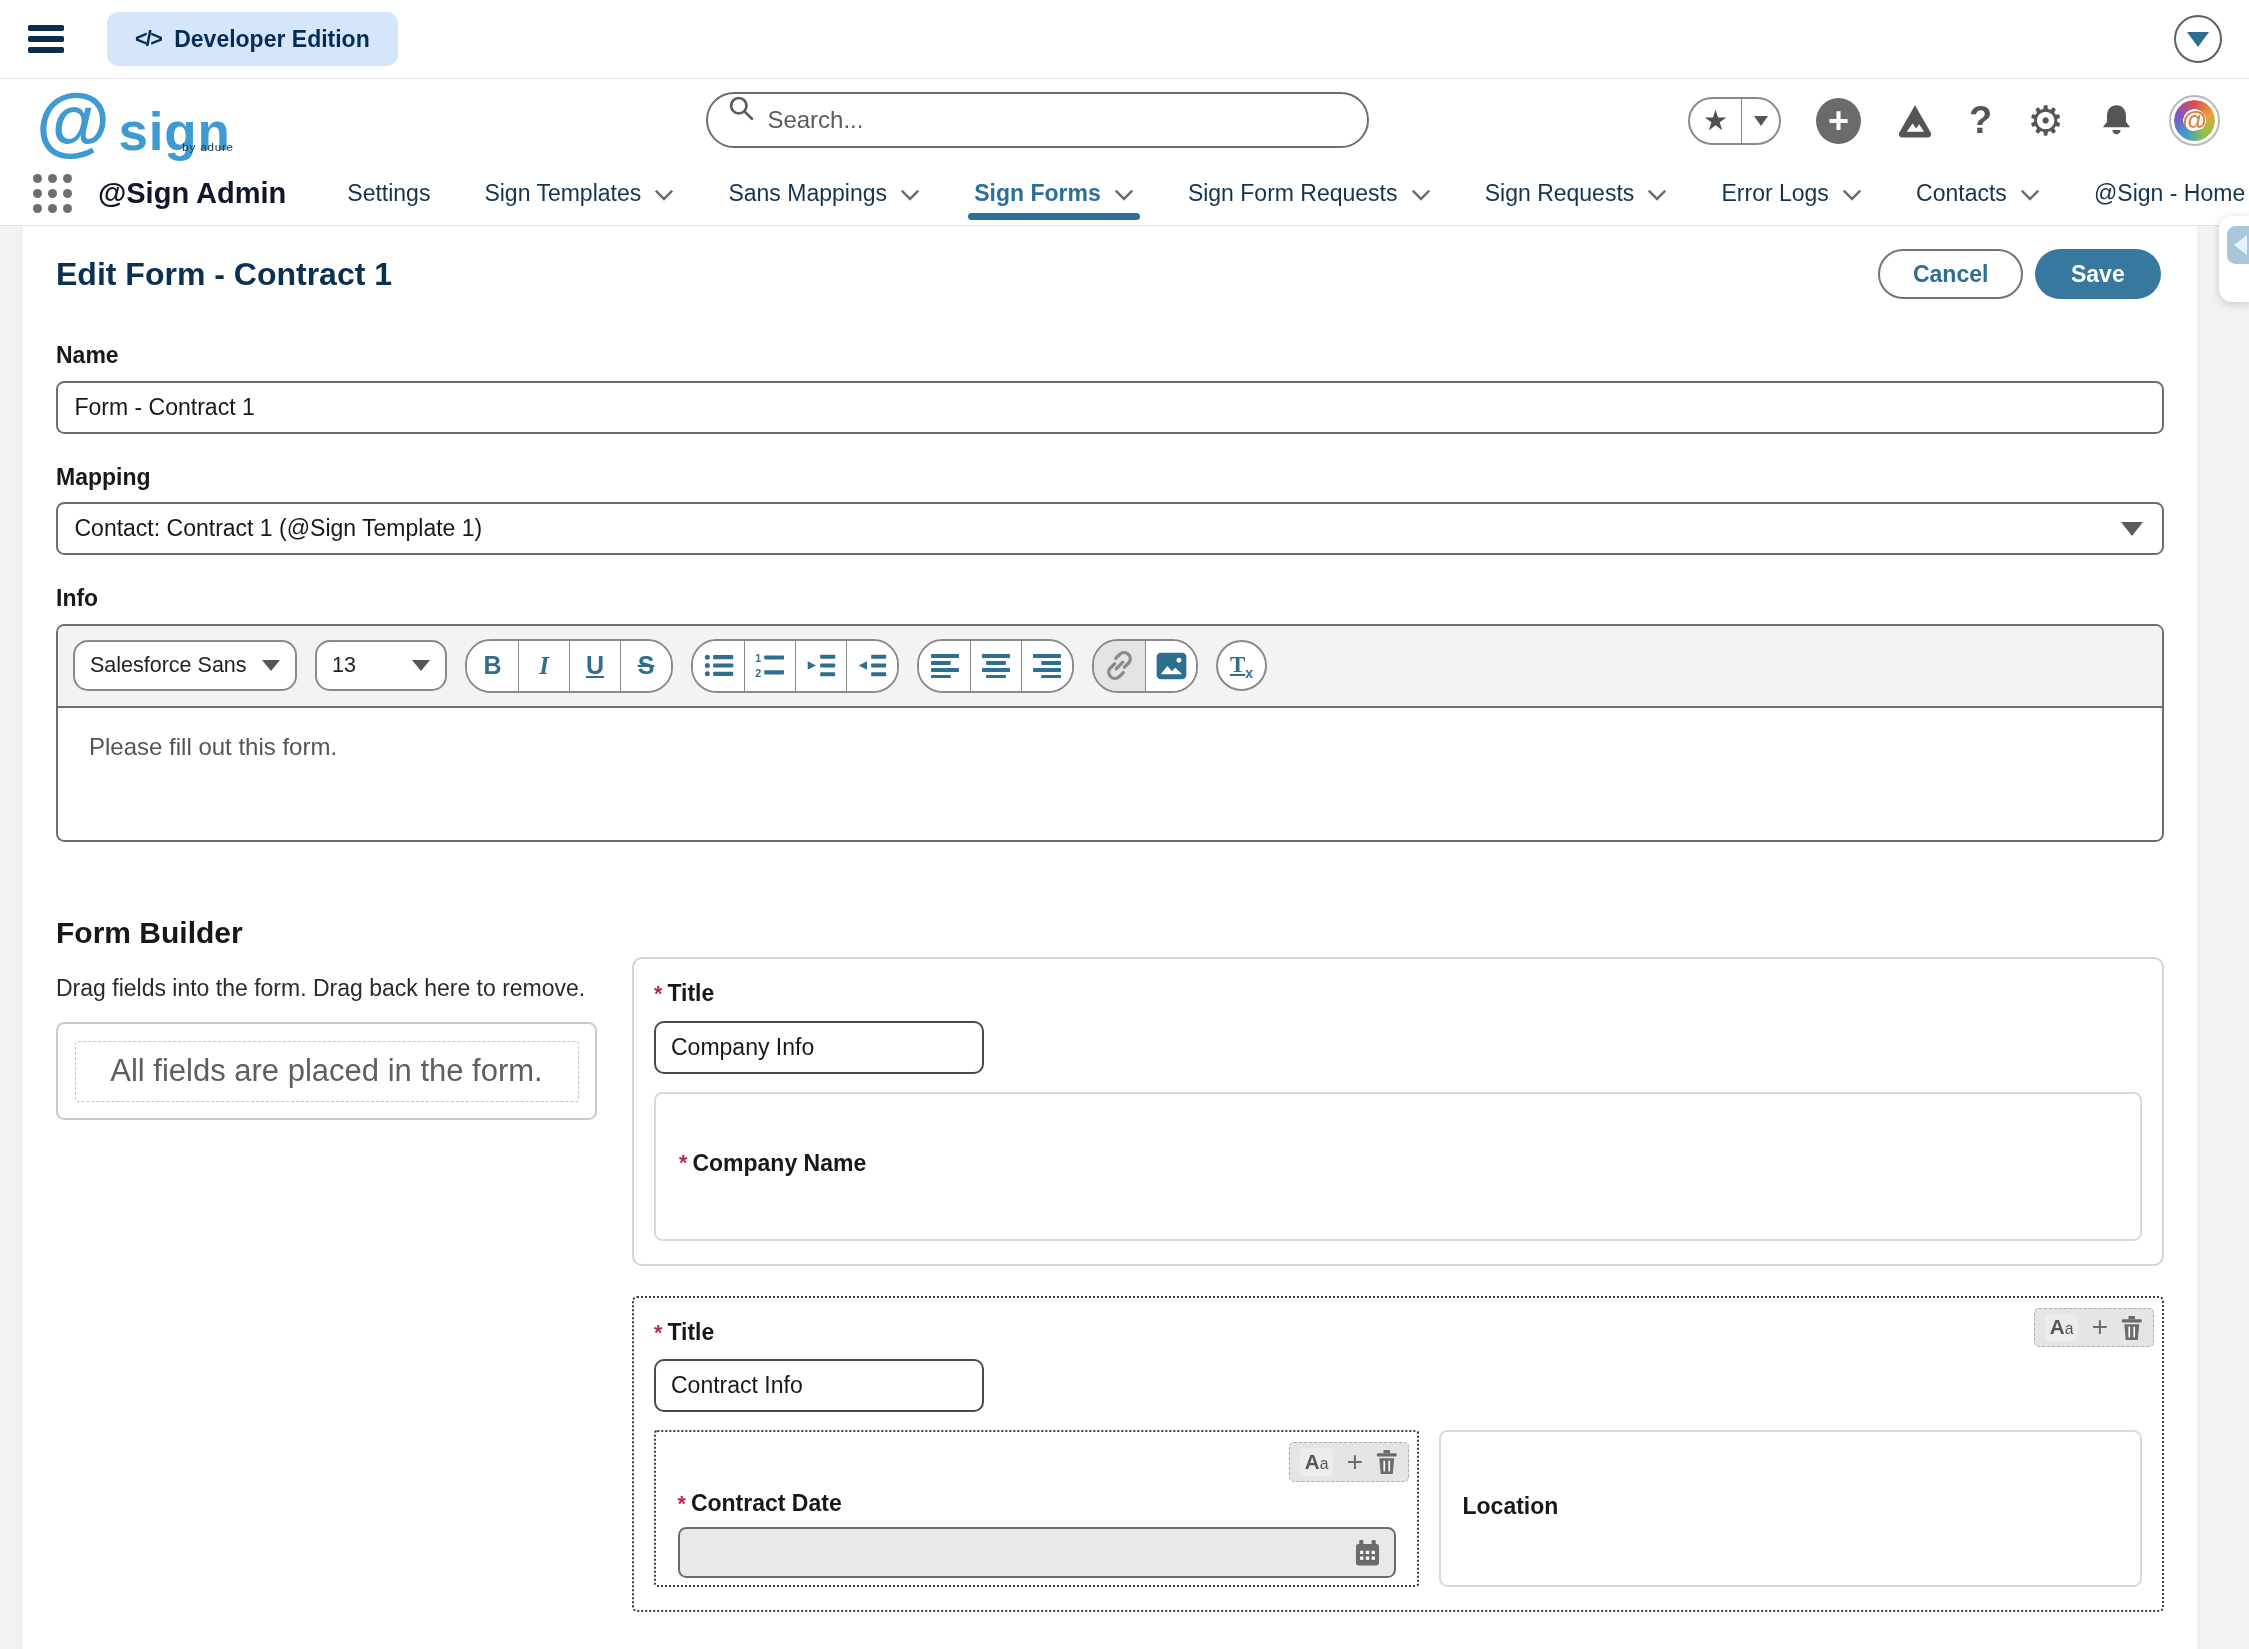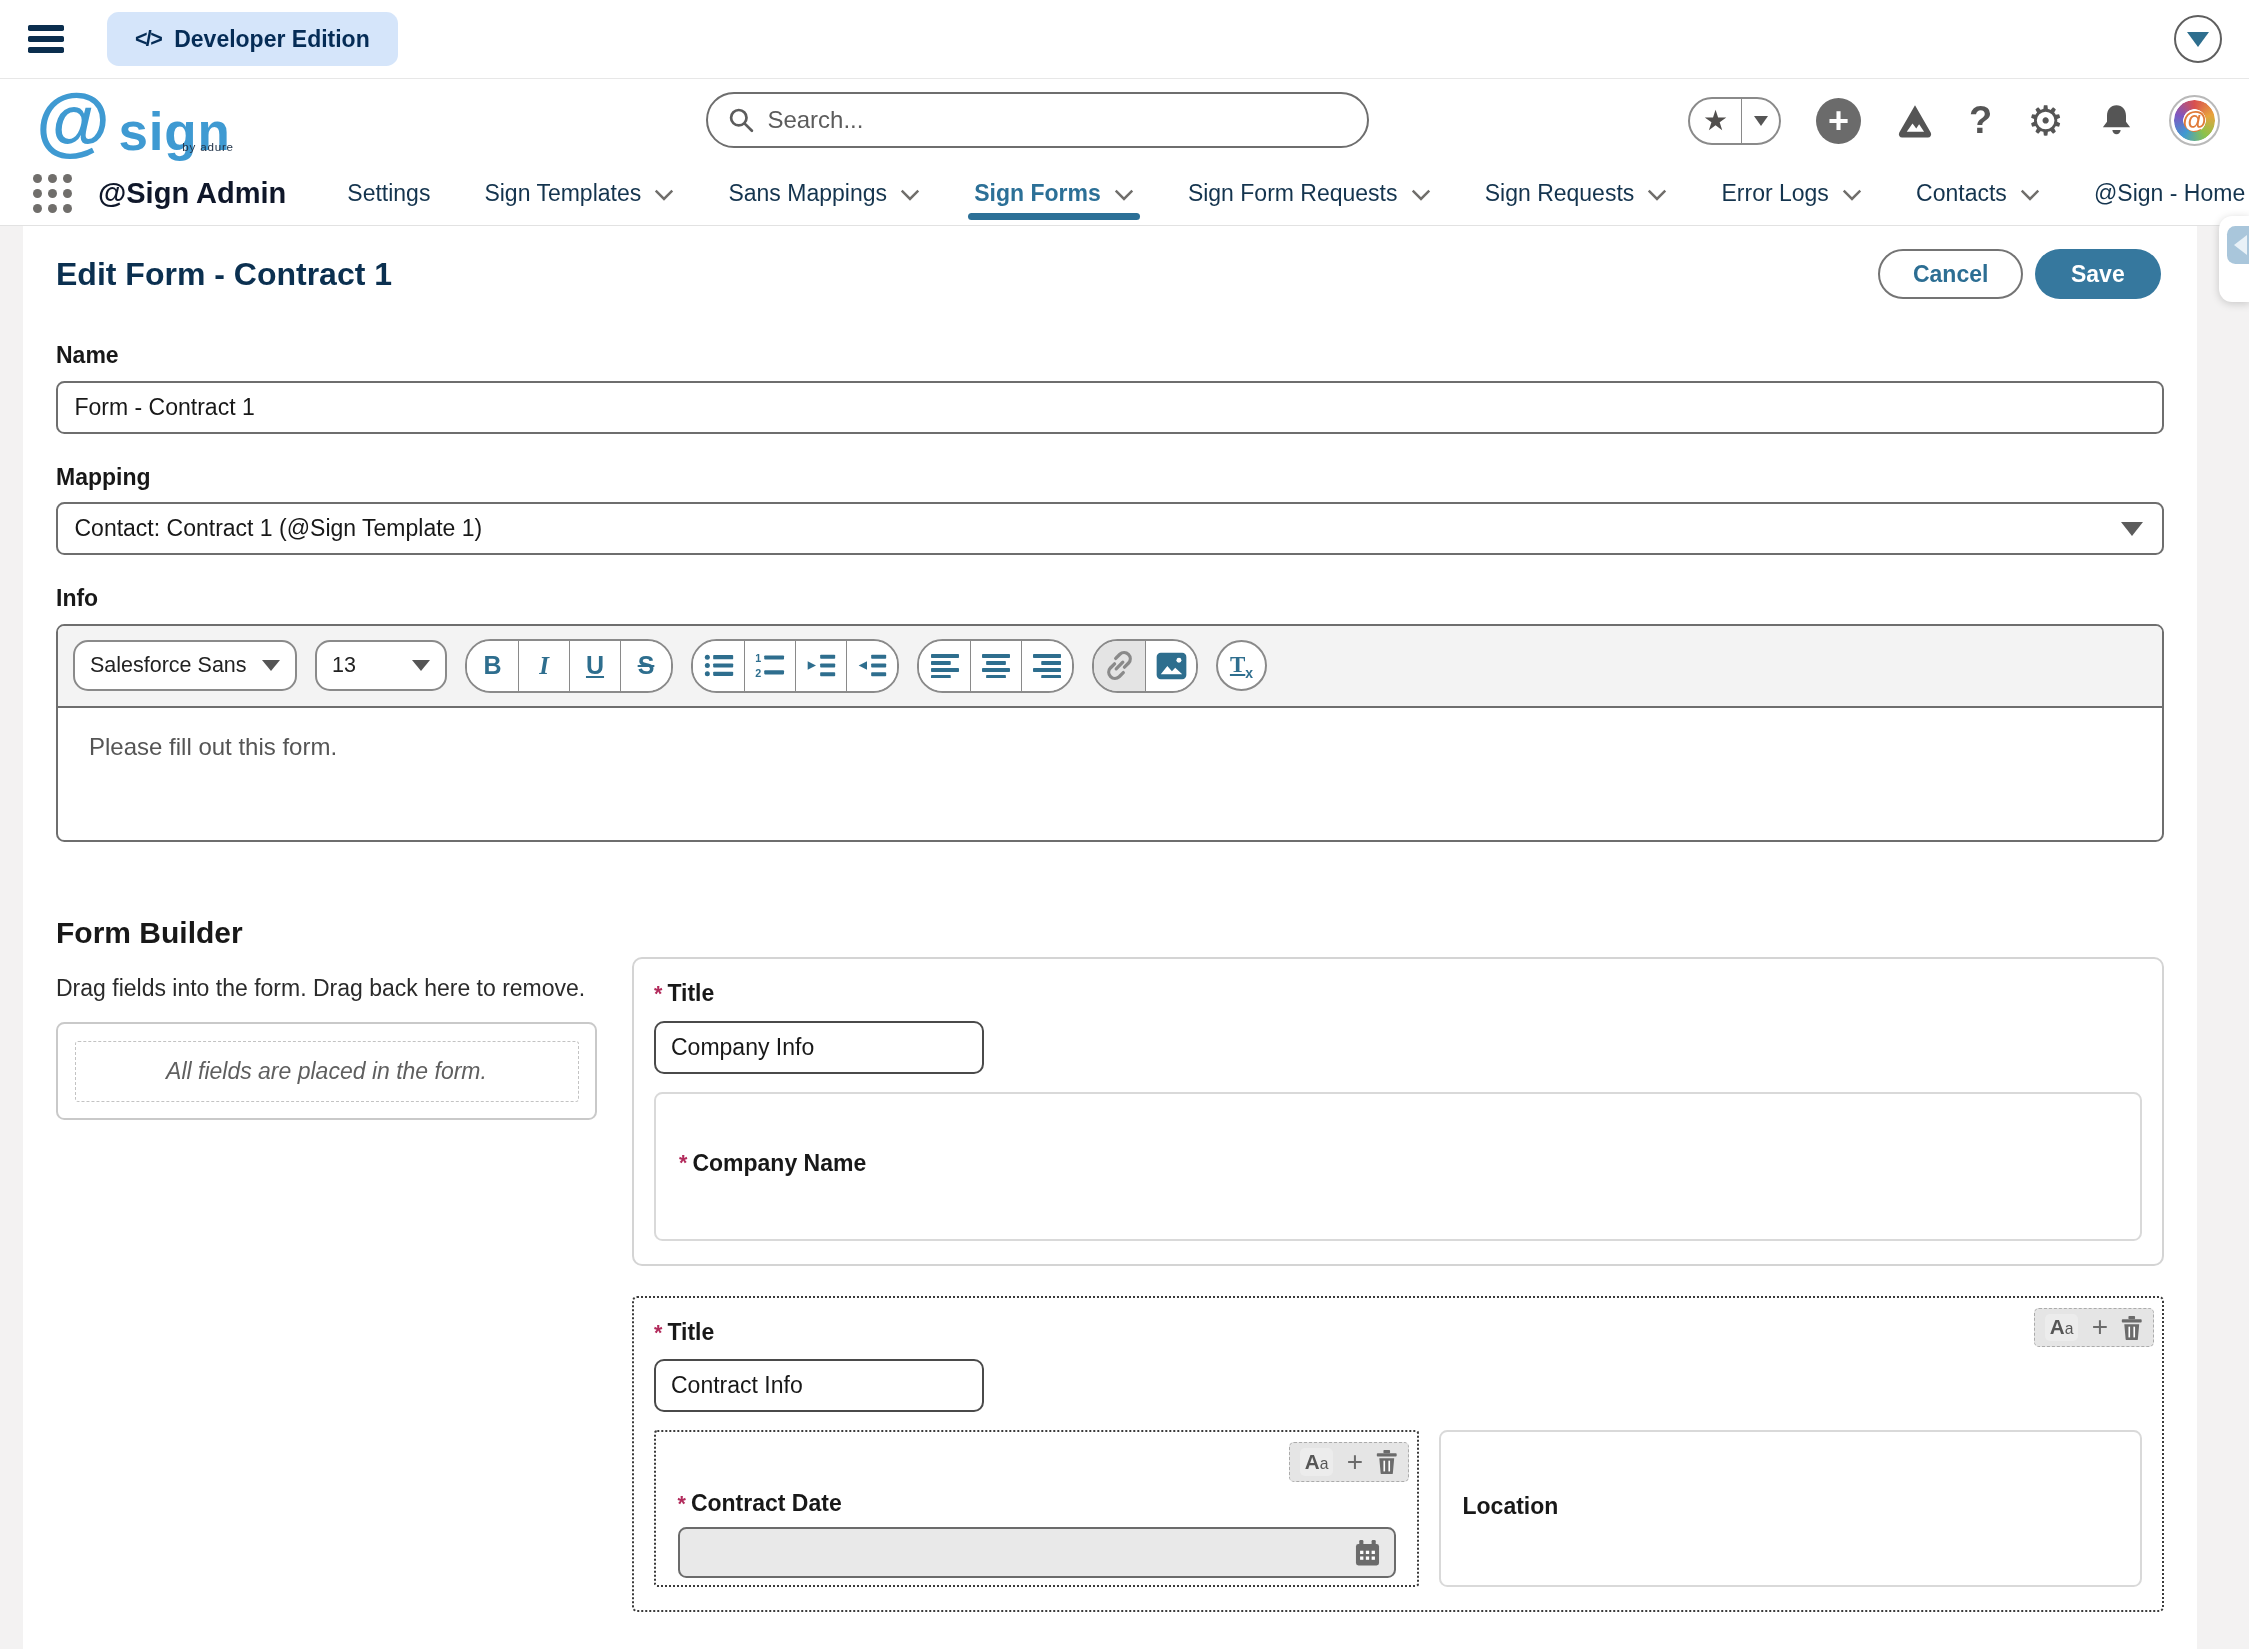--- a/index.html
+++ b/index.html
@@ -34,21 +34,21 @@
 
   
   .globalbar { height:83px; background:#ffffff; display:flex; align-items:center; position:relative; }
   .logo { display:flex; align-items:flex-end; margin-left:36px; gap:8.3px; }
   .logo-at { font-size:76px; line-height:64px; color:#3f9ad2; font-weight:bold; }
   .logo-word { font-size:53px; line-height:43px; color:#3f9ad2; font-weight:bold; letter-spacing:0.8px; position:relative; }
   .logo-sub { position:absolute; right:-3.3px; bottom:-15px; font-size:11.6px; color:#24364b; font-weight:normal; letter-spacing:0.8px; }
   .searchbox {
     position:absolute; left:706px; top:13.2px; width:663px; height:56px;
     border:2.1px solid #6e6e6e; border-radius:28px; background:#fff;
-    display:flex; align-items:center; padding:0 20px; gap:13.2px;
+    display:flex; padding:0 20px; gap:13.2px;
   }
   .searchbox input { border:none; outline:none; font-size:24px; color:#444; width:100%; font-family:"Liberation Sans",sans-serif; background:transparent; }
   .searchbox input::placeholder { color:#5c5c5c; }
   .global-actions { position:absolute; right:30px; top:0; height:83px; display:flex; align-items:center; gap:35px; }
   .fav-split { display:flex; align-items:center; border:2.1px solid #8a8a8a; border-radius:25px; height:48px; overflow:hidden; }
   .fav-star { width:51px; text-align:center; font-size:28px; color:#514f4d; line-height:45px; }
   .fav-caret { width:38px; text-align:center; border-left:1.7px solid #8a8a8a; height:100%; display:flex; align-items:center; justify-content:center; }
   .fav-caret i { width:0; height:0; border-left:7.4px solid transparent; border-right:7.4px solid transparent; border-top:10px solid #555; }
   .plus-circle { width:45px; height:46px; border-radius:50%; background:#6b6b6b; color:#fff; font-size:36px; font-weight:bold; display:flex; align-items:center; justify-content:center; line-height:0; cursor:pointer; }
   .icon-btn { background:none; border:none; cursor:pointer; display:flex; align-items:center; justify-content:center; }
@@ -118,21 +118,21 @@
   .tx sub { font-size:14px; font-family:"Liberation Sans",sans-serif; text-decoration:none; }
   .rt-body { min-height:132px; padding:25px 31px; font-size:24px; color:#555; }
 
   
   .fb-title { margin-top:74px; font-size:30px; font-weight:bold; }
   .fb-row { display:flex; margin-top:10px; }
   .fb-left { width:541px; flex:none; }
   .fb-hint { font-size:23px; color:#2b2b2b; margin-top:15px; }
   .fb-dropzone { margin-top:20px; border:2.1px solid #c9c9c9; border-radius:8.3px; padding:16.5px; }
   .fb-dropzone-inner { border:1.7px dashed #c3c3c3; border-radius:3.3px; height:61px; display:flex; align-items:center; justify-content:center; }
-  .fb-empty { font-size:23px; color:#5f5f5f; font-style:italic; }
+  .fb-empty { font-size:31px; color:#5f5f5f; }
   .fb-right { flex:1 1 auto; margin-left:35px; margin-top:-3.3px; display:flex; flex-direction:column; gap:30px; }
 
   .section-card { border-radius:10px; padding:21.5px 20px 23px 20px; position:relative; background:#fff; }
   .section-card.solid { border:2.1px solid #d4d4d4; }
   .section-card.dashed { border:2.1px dotted #3a3a3a; border-radius:5px; }
   .title-input {
     width:330px; height:53px; border:2.1px solid #4a4a4a; border-radius:10px;
     font-size:23px; color:#181818; padding:0 15px; margin-top:13.2px;
     font-family:"Liberation Sans",sans-serif; outline:none; display:block; background:#fff;
   }

